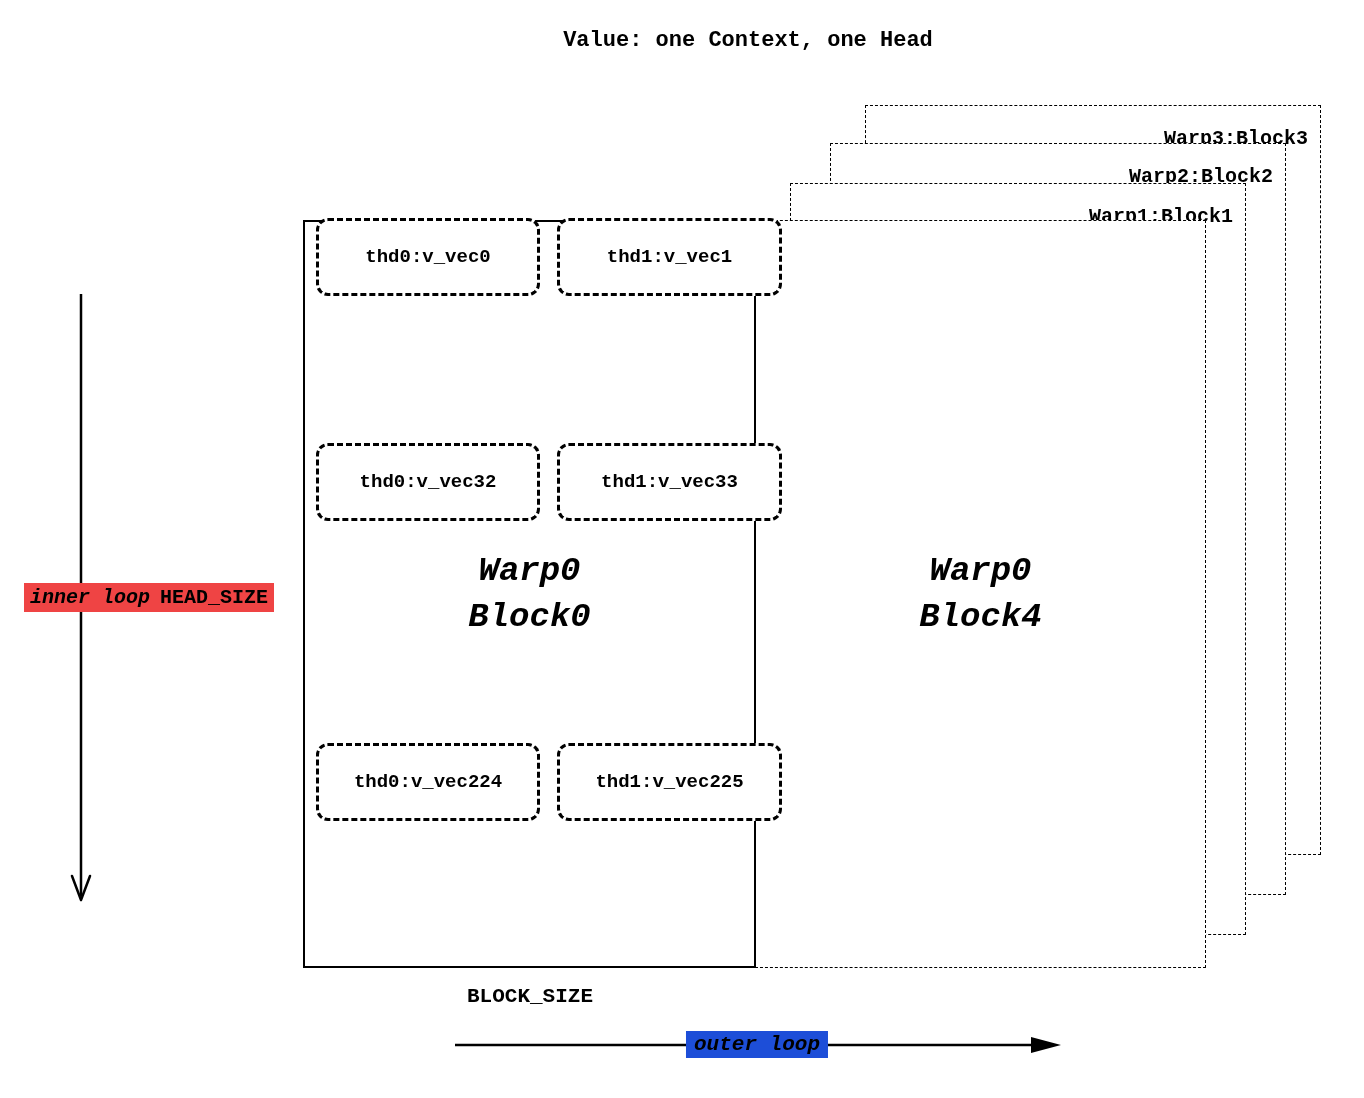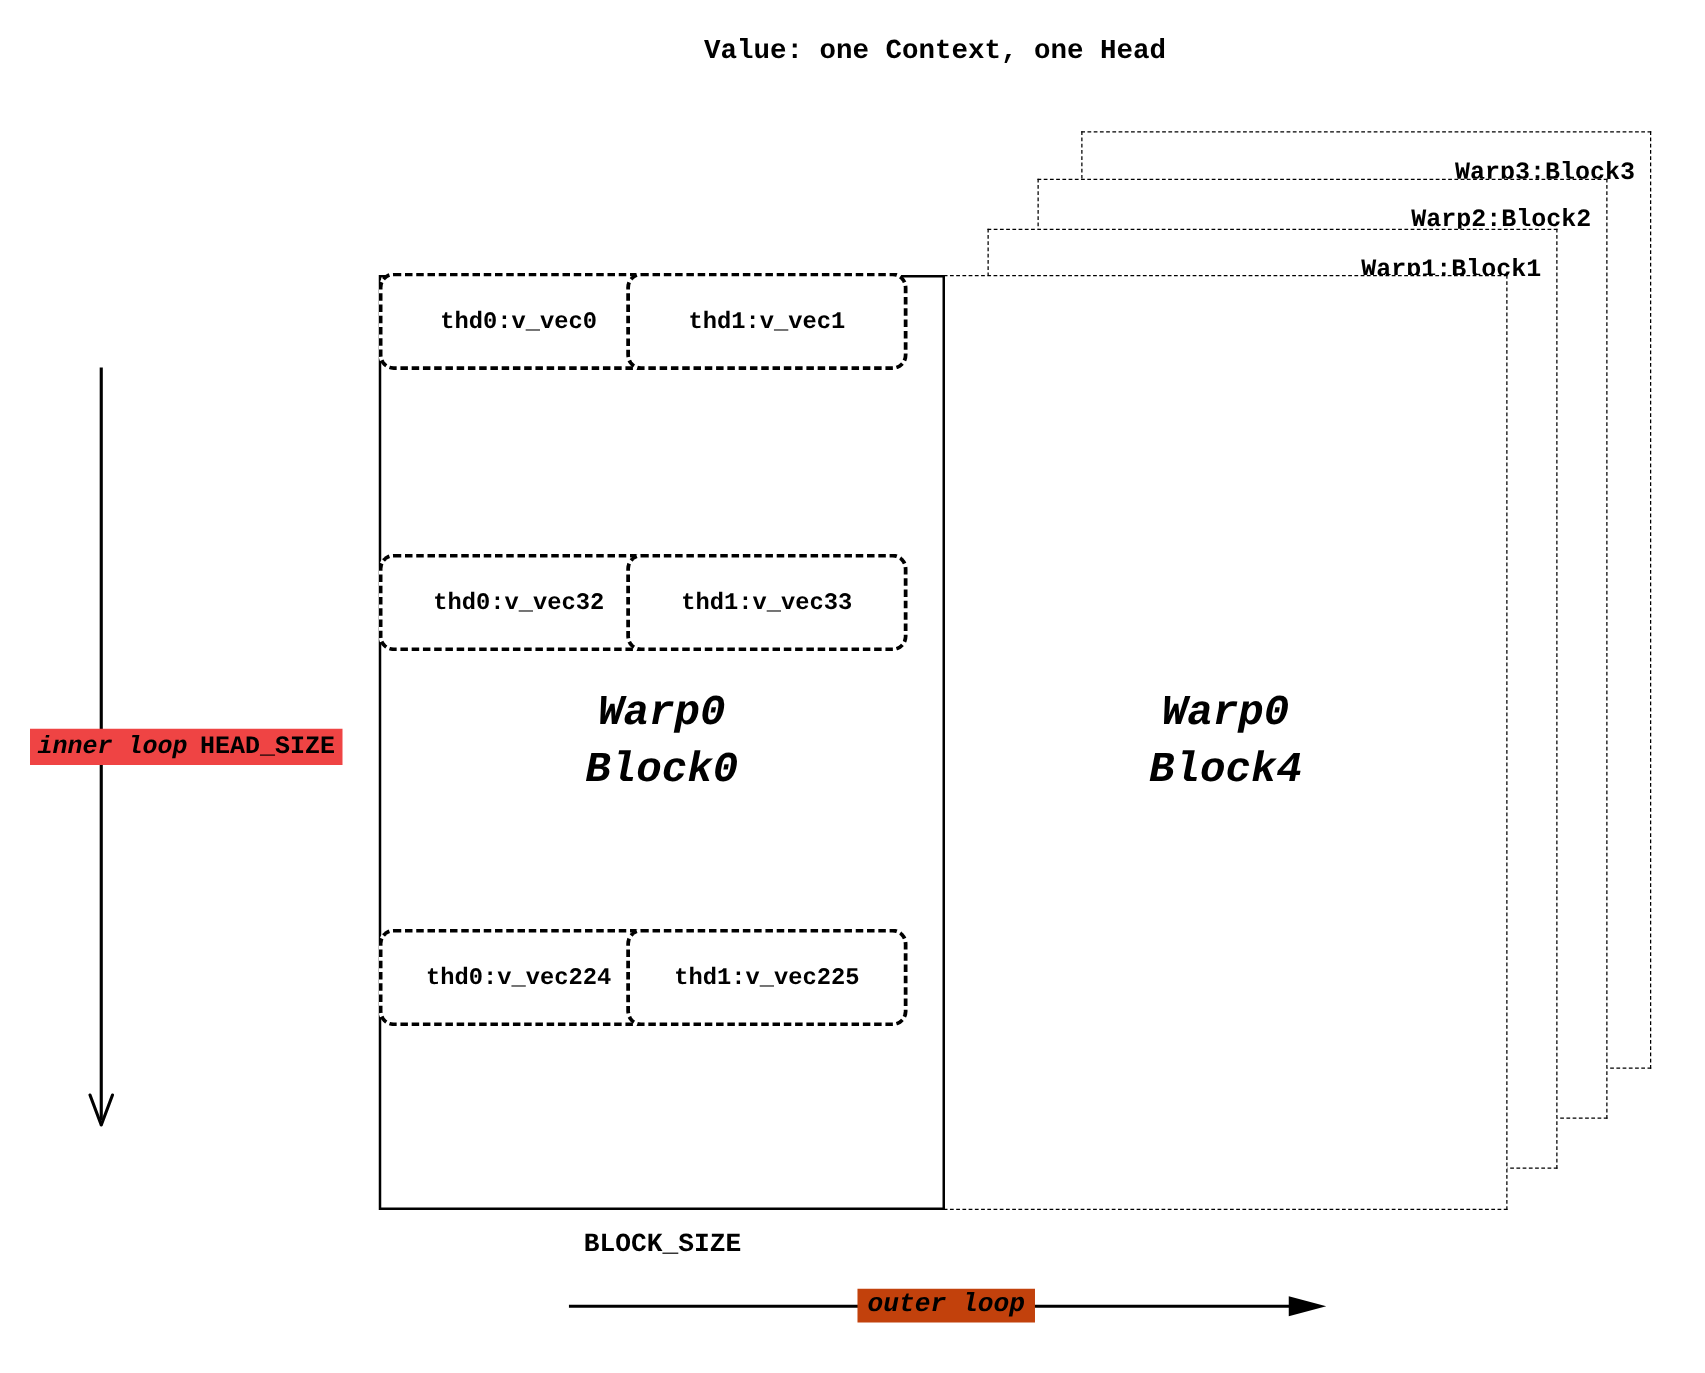--- a/index.html
+++ b/index.html
@@ -69,22 +69,22 @@
     border: 3.5px dashed #000000;
     border-radius: 12px;
     box-sizing: border-box;
     display: flex;
     align-items: center;
     justify-content: center;
     font-size: 19px;
     font-weight: bold;
     white-space: nowrap;
   }
-  .vec-left  { left: 303px; width: 224px; height: 78px; }
-  .vec-right { left: 501px; width: 225px; height: 78px; }
+  .vec-left  { left: 316px; width: 224px; height: 78px; }
+  .vec-right { left: 557px; width: 225px; height: 78px; }
   .row-0 { top: 218px; }
   .row-1 { top: 443px; }
   .row-2 { top: 743px; text-align: center; }
   .v-arrow { position: absolute; left: 59px; top: 288px; z-index: 0; }
   .h-arrow { position: absolute; left: 455px; top: 1030px; z-index: 0; }
   .inner-label {
     position: absolute;
     left: 24px;
     top: 583px;
     background: #ef4444;
@@ -103,21 +103,21 @@
     font-size: 21px;
     font-weight: bold;
     white-space: nowrap;
     z-index: 2;
   }
   .outer-label {
     position: absolute;
     left: 757px;
     top: 1031px;
     transform: translateX(-50%);
-    background: #c2410c;
+    background: #1d4ed8;
     padding: 2px 8px;
     font-size: 21px;
     font-weight: bold;
     font-style: italic;
     white-space: nowrap;
     z-index: 2;
   }
 </style>
 </head>
 <body>

